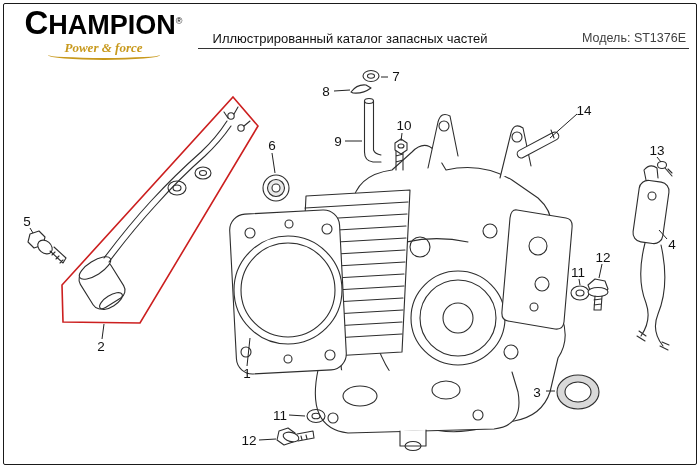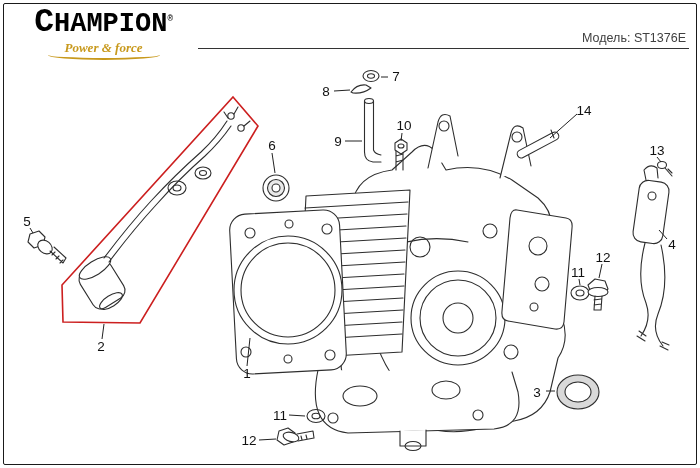--- a/index.html
+++ b/index.html
@@ -1,19 +1,19 @@
 <!DOCTYPE html>
 <html><head>
 <meta charset="utf-8">
 <style>
   html,body{margin:0;padding:0;background:#ffffff;}
   .page{position:relative;width:700px;height:468px;background:#fff;font-family:"Liberation Sans",sans-serif;overflow:hidden;box-sizing:border-box;}
   .frame{position:absolute;inset:3px;border:1.5px solid #1a1a1a;border-radius:2px;pointer-events:none;}
   .logo{position:absolute;top:6px;left:16px;width:175px;text-align:center;z-index:2;}
-  .logo-main{font-family:Liberation Mono, monospace;font-weight:bold;font-size:27px;line-height:1.05;color:#000;}
+  .logo-main{font-family:Liberation Sans, sans-serif;font-weight:bold;font-size:27px;line-height:1.05;color:#000;}
   .logo-main::first-letter{font-size:33px;}
   .logo-main sup{font-size:9px;vertical-align:super;font-weight:normal;}
   .logo-sub{font-family:"Liberation Serif",serif;font-style:italic;font-weight:bold;font-size:13px;color:#c8991c;margin-top:-1px;}
   .logo-swoosh{width:112px;height:5px;border-bottom:2.5px solid #c8991c;border-radius:0 0 70% 70%/0 0 100% 100%;margin:-3px auto 0;}
   .title{position:absolute;top:31px;left:0;right:0;text-align:center;font-size:13px;color:#111;z-index:1;}
   .model{position:absolute;top:31px;right:14px;font-size:12.5px;color:#404040;z-index:2;}
   .rule{position:absolute;top:48px;left:198px;right:11px;border-top:1px solid #333;}
   svg.diagram{position:absolute;left:0;top:0;}
 </style>
 </head>
@@ -21,20 +21,21 @@
 
 <div class="page">
   <div class="frame"></div>
 
   <div class="logo">
     <div class="logo-main"><span>CHAMPION</span><sup>®</sup></div>
     <div class="logo-sub">Power &amp; force</div>
     <div class="logo-swoosh"></div>
   </div>
 
+  <div class="title">Иллюстрированный каталог запасных частей</div>
   <div class="model"><span>Модель:</span>&nbsp;<span>ST1376E</span></div>
   <div class="rule"></div>
 
   <svg class="diagram" width="700" height="468" viewBox="0 0 700 468" xmlns="http://www.w3.org/2000/svg">
     <g stroke="#2e2e2e" stroke-width="1.1" fill="none" stroke-linecap="round" stroke-linejoin="round">
 
       <g>
         <path d="M352,205 Q356,175 392,170 L412,152 Q424,140 434,150 L446,170 Q482,162 512,180 L538,198 Q556,214 550,236 L560,254 Q568,270 558,286 L562,318 Q570,340 558,358 L550,392 Q542,416 514,421 L482,428 Q452,436 422,427 L392,431 Q362,431 352,409 L344,380 Q337,358 344,334 L340,300 Q336,268 344,244 Z" fill="#fff"></path>
         <path d="M428,168 L438,122 Q441,111 450,116 L458,156" fill="#fff"></path>
         <path d="M500,178 L511,133 Q514,122 523,128 L531,166" fill="#fff"></path>

